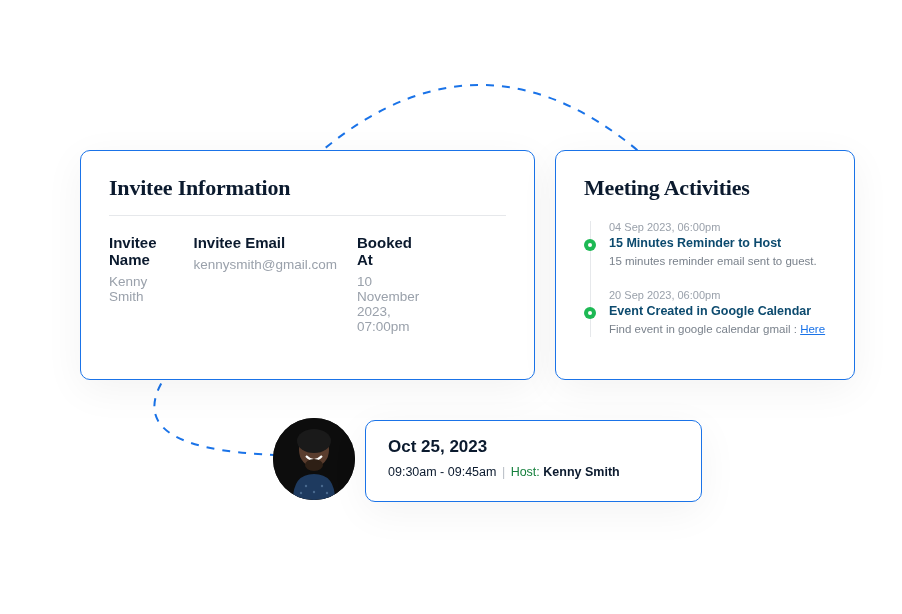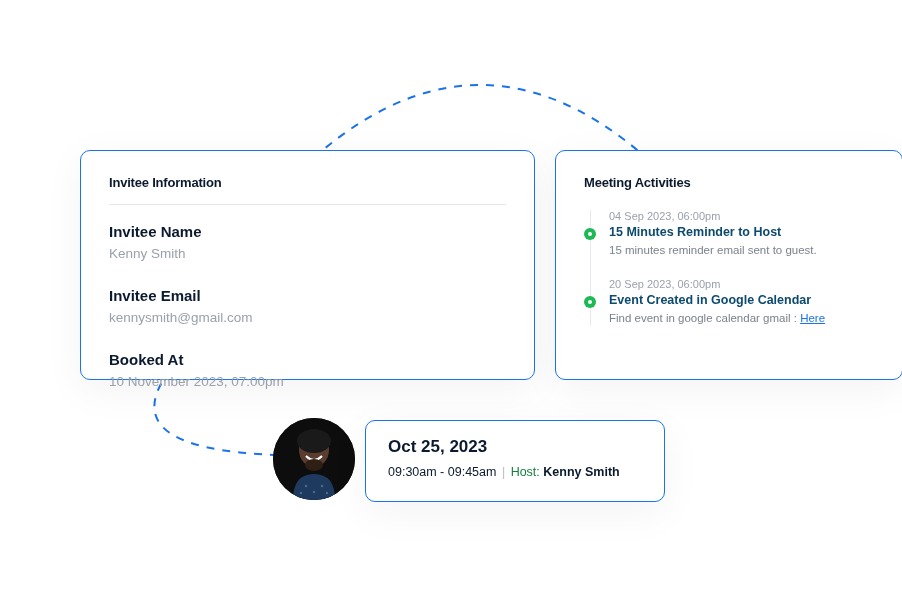--- a/index.html
+++ b/index.html
@@ -37,37 +37,38 @@
     }
     .invitee-card {
       top: 150px;
       left: 80px;
       width: 455px;
       height: 230px;
     }
     .activities-card {
       top: 150px;
       left: 555px;
-      width: 348px;
+      width: 300px;
       height: 230px;
     }
     .card-title {
-      font-size: 13px;
+      font-size: 22px;
       font-weight: 700;
       color: #0b1a2e;
       letter-spacing: -0.2px;
       padding-bottom: 14px;
+      font-family: Liberation Serif, serif;
     }
     .invitee-card .card-title {
       border-bottom: 1px solid #e6e8eb;
       margin-bottom: 18px;
     }
     .grid {
       display: grid;
-      grid-template-columns: 1fr;
+      grid-template-columns: 1fr 1fr 1fr 1fr;
       column-gap: 20px;
       row-gap: 26px;
     }
     .field-label {
       font-size: 15px;
       font-weight: 700;
       color: #0b1a2e;
       margin-bottom: 6px;
     }
     .field-value {
@@ -134,21 +135,21 @@
       width: 82px;
       height: 82px;
       border-radius: 50%;
       overflow: hidden;
       background: #1a1a1a;
     }
     .avatar svg { width: 100%; height: 100%; }
     .summary-card {
       top: 420px;
       left: 365px;
-      width: 300px;
+      width: 337px;
       height: 82px;
       padding: 16px 22px;
     }
     .summary-date {
       font-size: 17px;
       font-weight: 700;
       color: #0b1a2e;
       margin-bottom: 8px;
     }
     .summary-meta {

